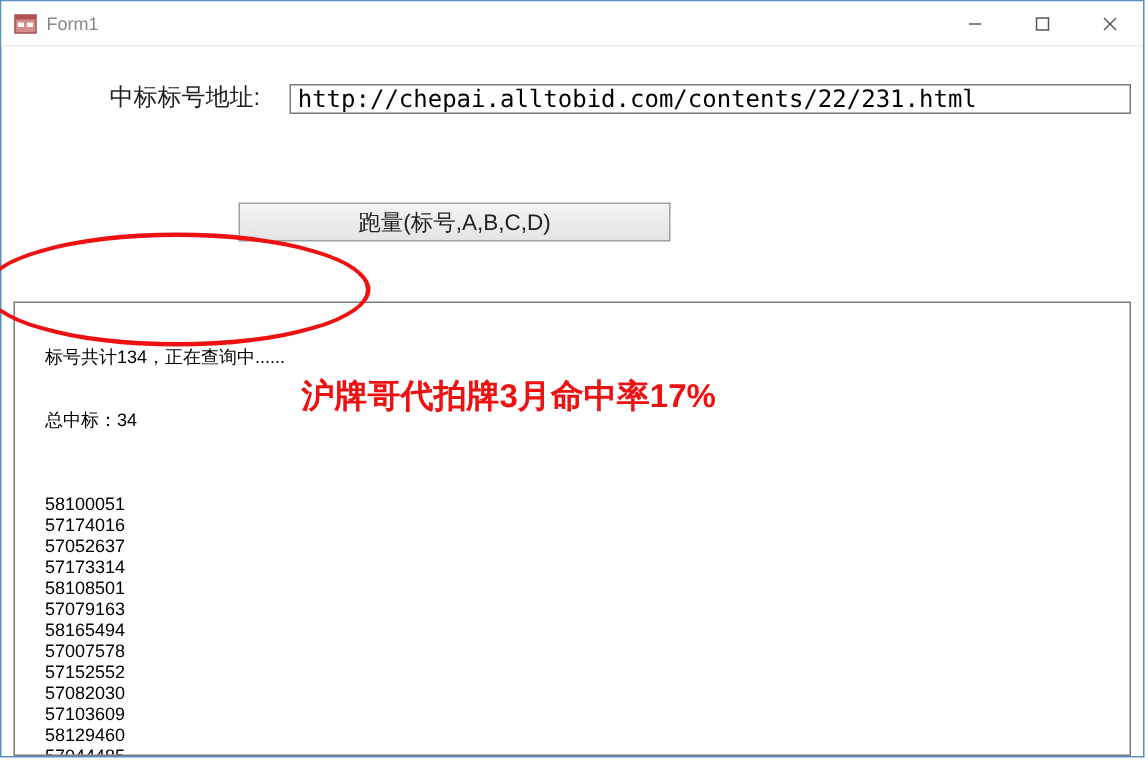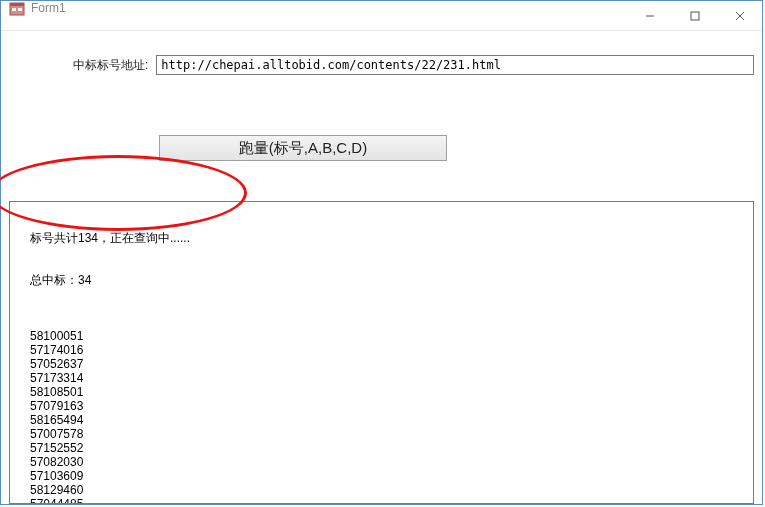--- a/index.html
+++ b/index.html
@@ -18,20 +18,21 @@
     height: 505px;
     border: 1px solid #5a8fbf;
     background: #fff;
     position: relative;
   }
   .titlebar {
     height: 30px;
     background: #fff;
     border-bottom: 1px solid #e8e8e8;
     display: flex;
+    align-items: center;
     padding: 0 0 0 8px;
     color: #888;
     font-size: 12px;
   }
   .titlebar .icon {
     width: 16px; height: 16px;
     margin-right: 6px;
     display: inline-block;
     position: relative;
   }
@@ -57,31 +58,31 @@
   }
   .row-url {
     position: absolute;
     top: 24px;
     left: 72px;
     right: 8px;
     display: flex;
     align-items: center;
   }
   .row-url label {
-    font-size: 12px;
+    font-size: 16px;
     color: #222;
-    margin-right: 8px;
+    margin-right: 20px;
     white-space: nowrap;
   }
   .row-url input {
     flex: 1;
     height: 20px;
     border: 1px solid #7a7a7a;
     font-family: "SimSun", monospace;
-    font-size: 12px;
+    font-size: 16px;
     padding: 0 4px;
     background: #fff;
   }
   .run-btn {
     position: absolute;
     top: 104px;
     left: 158px;
     width: 288px;
     height: 26px;
     background: linear-gradient(#f4f4f4,#e4e4e4);
@@ -175,14 +176,15 @@
 
     <div class="listbox" id="listbox">
       <div class="line">标号共计134，正在查询中......</div>
       <div class="line">总中标：34</div>
       
     <div class="line">58100051</div><div class="line">57174016</div><div class="line">57052637</div><div class="line">57173314</div><div class="line">58108501</div><div class="line">57079163</div><div class="line">58165494</div><div class="line">57007578</div><div class="line">57152552</div><div class="line">57082030</div><div class="line">57103609</div><div class="line">58129460</div><div class="line">57044485</div></div>
 
   </div>
 
   <div class="ellipse"></div>
+  <div class="overlay-text">沪牌哥代拍牌3月命中率17%</div>
 
 </div>
 
 </body></html>

